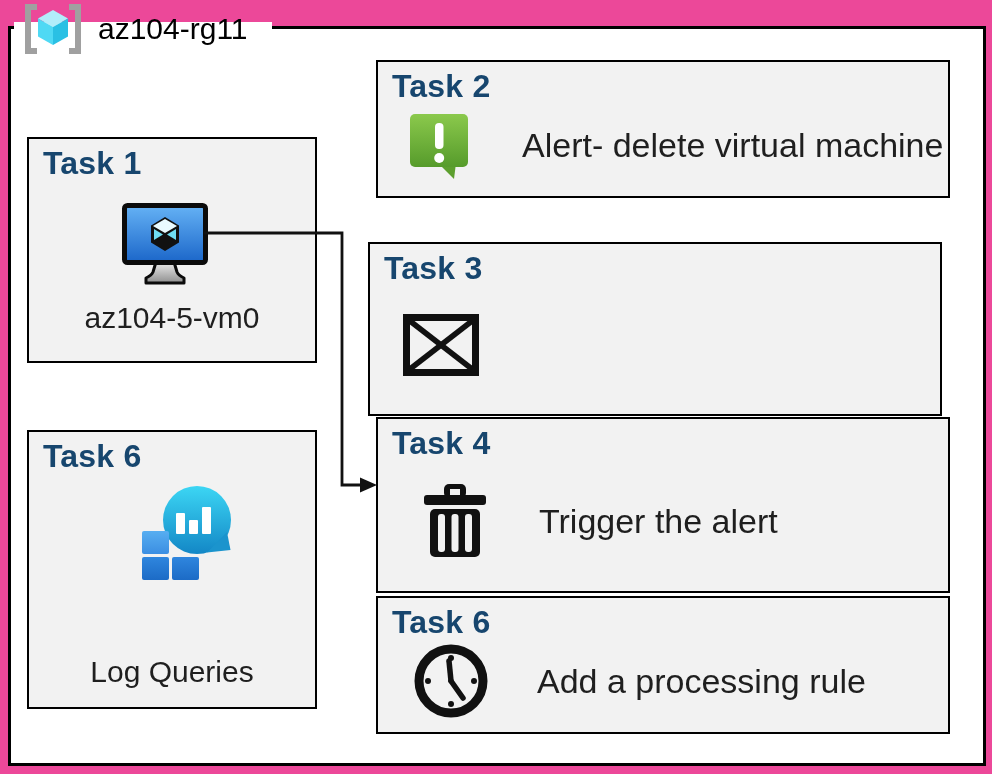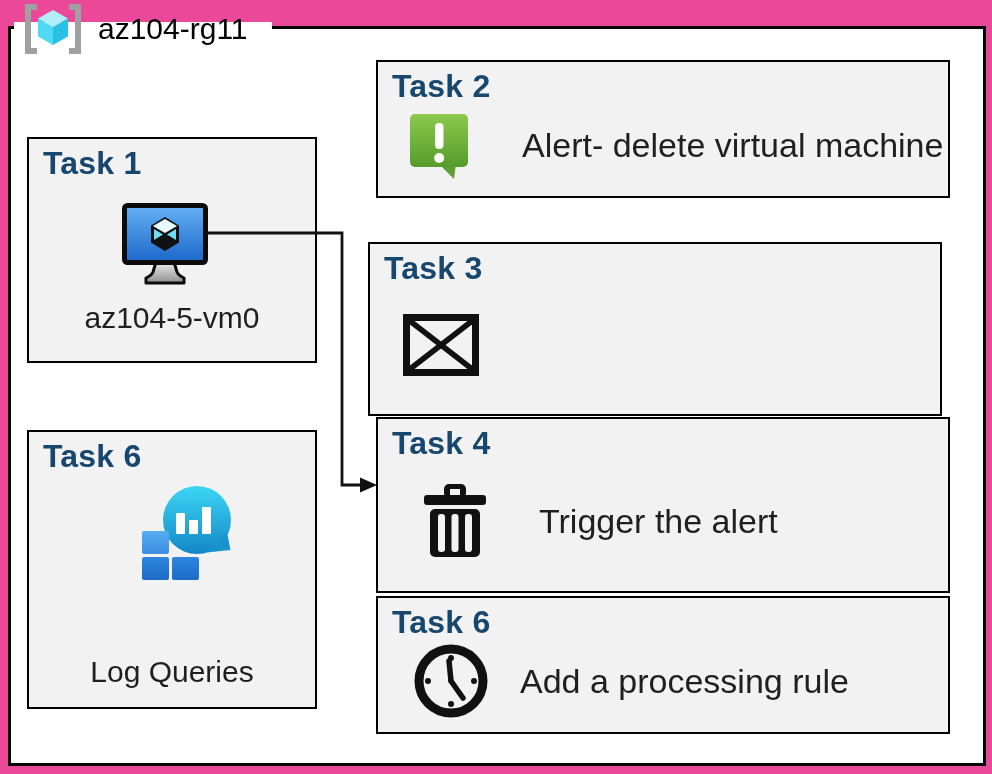--- a/index.html
+++ b/index.html
@@ -14,21 +14,21 @@
        box-sizing:border-box;z-index:1;}
   .task-label{position:absolute;top:6px;left:14px;font-size:32px;font-weight:bold;
               color:var(--accent,#17466e);letter-spacing:0.2px;}
   .row{position:absolute;left:0;right:0;top:38px;bottom:6px;display:flex;align-items:center;}
   .caption{font-size:34px;color:#1f1f1f;white-space:nowrap;}
   .caption.center{position:absolute;left:0;right:0;text-align:center;font-size:30px;}
   .icon-wrap{display:inline-flex;flex:0 0 auto;}
   .ml-t2{margin-left:30px;} .cap-t2{margin-left:52px;}
   .ml-t3{margin-left:32px;} .cap-t3{margin-left:34px;}
   .ml-t4{margin-left:43px;} .cap-t4{margin-left:50px;}
-  .ml-t5{margin-left:33px;} .cap-t5{margin-left:29px;}
+  .ml-t5{margin-left:33px;} .cap-t5{margin-left:46px;}
   .abs{position:absolute;}
   .conn{position:absolute;left:0;top:0;z-index:3;pointer-events:none;}
 </style>
 </head>
 <body>
 
 <div class="canvas">
 
   <div class="outer"></div>
   <div class="title-mask"></div>

